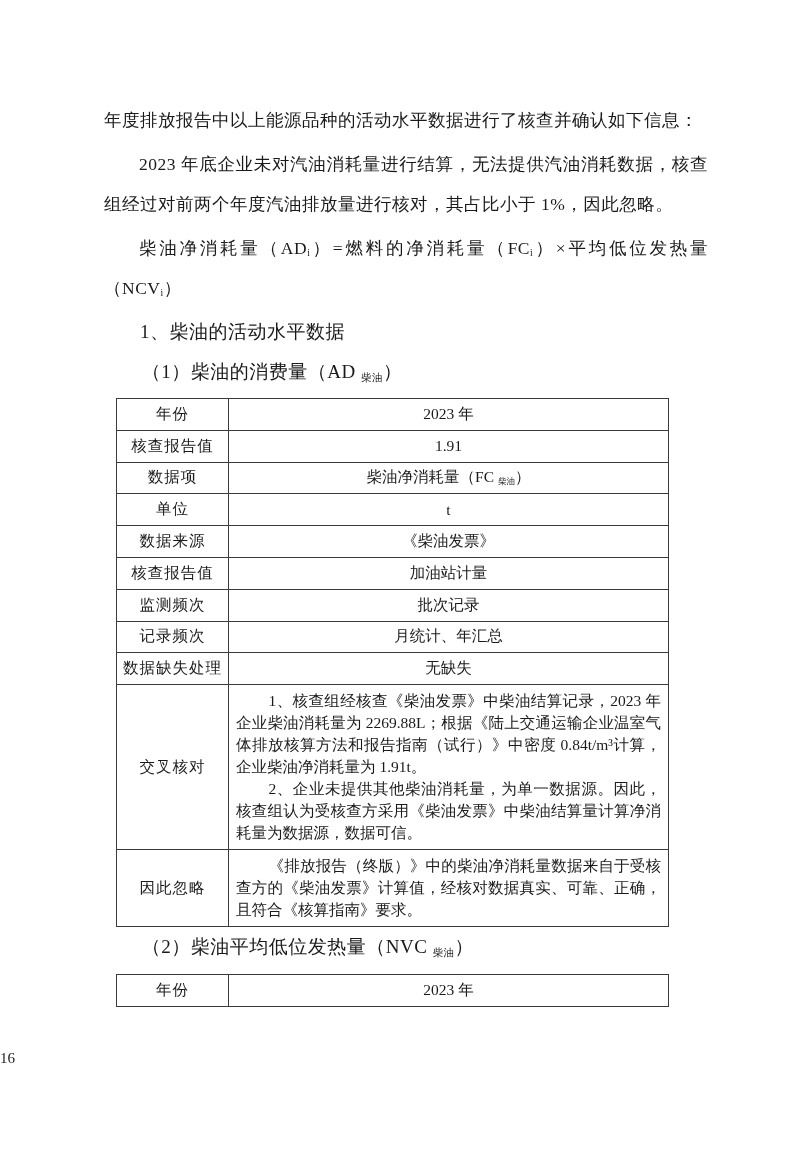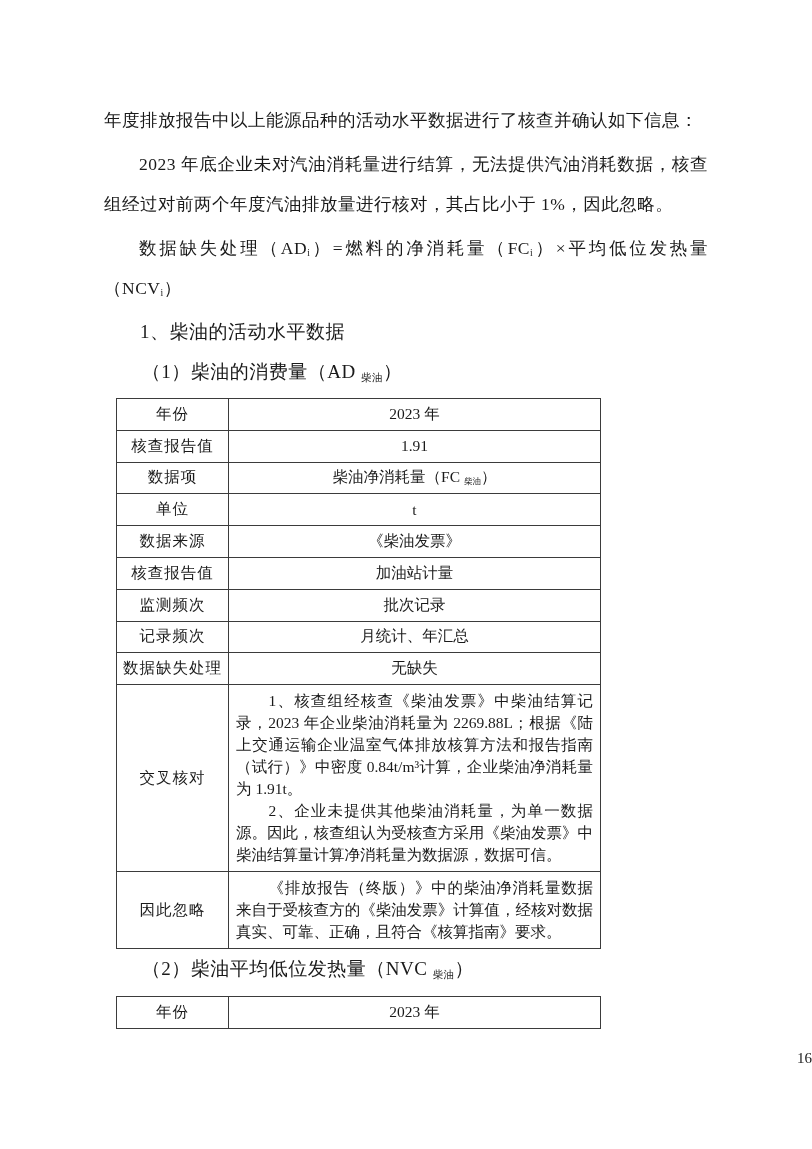--- a/index.html
+++ b/index.html
@@ -39,21 +39,21 @@
   }
   .ind-2 { padding-left: 2.1em; }
   .ind-25 { padding-left: 2.2em; }
   sub {
     font-size: 0.55em;
     line-height: 0;
     vertical-align: -0.25em;
   }
   table.data-table {
     border-collapse: collapse;
-    width: 485px;
+    width: 553px;
     margin-left: 16px;
     table-layout: fixed;
     font-size: 15.5px;
   }
   table.data-table.t1 { margin-top: 6px; }
   table.data-table.t2 { margin-top: 7px; }
   .data-table td {
     border: 1.4px solid #3b3b3b;
     padding: 0;
     vertical-align: middle;
@@ -76,35 +76,35 @@
     font-size: 15.5px;
     line-height: 22px;
     text-align: justify;
     text-indent: 2.1em;
   }
   .page-number {
     position: absolute;
     top: 1050px;
     left: 0;
     width: 812px;
-    text-align: right;
+    text-align: left;
     font-size: 15px;
     color: #222;
   }
 </style>
 </head>
 <body>
 
 <div class="content">
 
   <p class="body-text">年度排放报告中以上能源品种的活动水平数据进行了核查并确认如下信息：</p>
 
   <p class="body-text indent">2023 年底企业未对汽油消耗量进行结算，无法提供汽油消耗数据，核查组经过对前两个年度汽油排放量进行核对，其占比小于 1%，因此忽略。</p>
 
-  <p class="body-text indent"><span>数据缺失处理（AD</span><sub>i</sub><span>）=燃料的净消耗量（FC</span><sub>i</sub><span>）×平均低位发热量（NCV</span><sub>i</sub><span>）</span></p>
+  <p class="body-text indent"><span>柴油净消耗量（AD</span><sub>i</sub><span>）=燃料的净消耗量（FC</span><sub>i</sub><span>）×平均低位发热量（NCV</span><sub>i</sub><span>）</span></p>
 
   <p class="heading-line ind-2">1、柴油的活动水平数据</p>
 
   <p class="heading-line ind-25"><span>（1）柴油的消费量（AD </span><sub>柴油</sub><span>）</span></p>
 
   <table class="data-table t1">
     <colgroup>
         <col class="c-label">
         <col>
       </colgroup>

